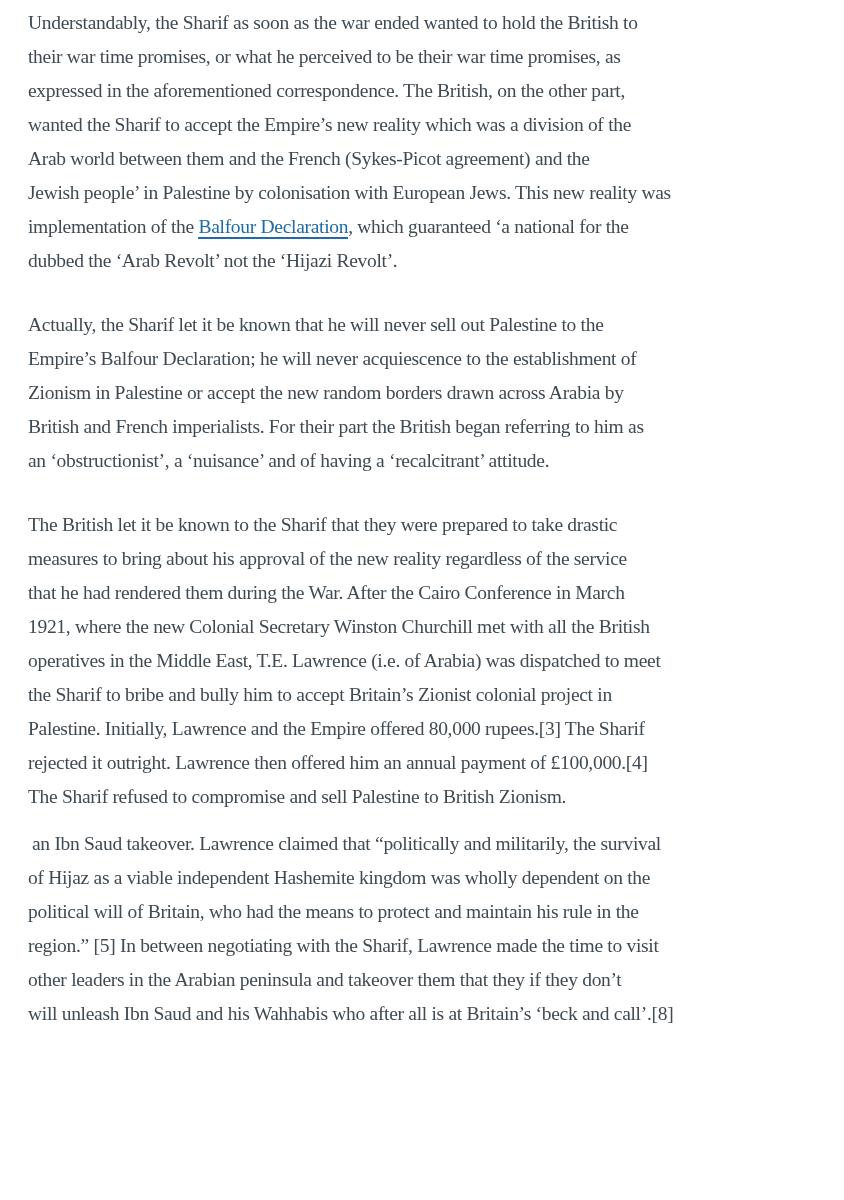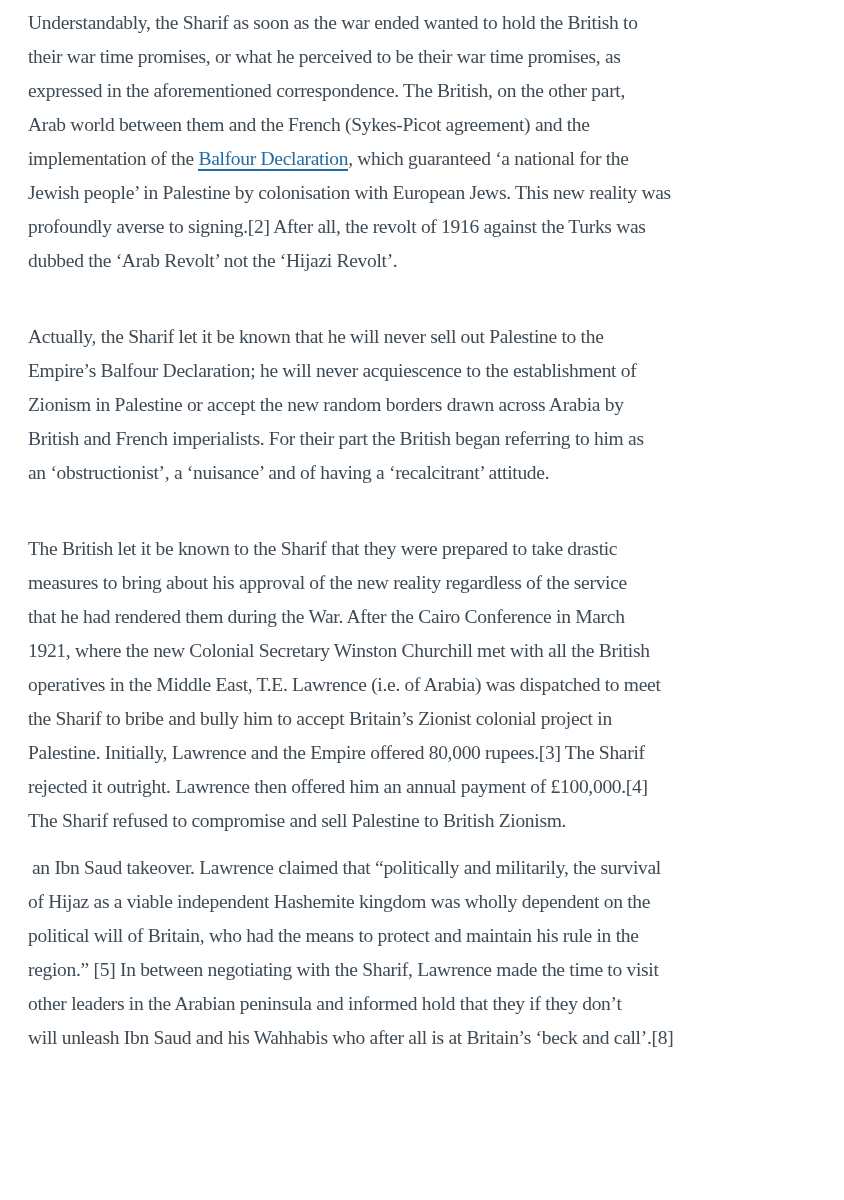--- a/index.html
+++ b/index.html
@@ -15,43 +15,43 @@
     width: 844px;
     box-sizing: border-box;
     padding: 6px 24px 20px 28px;
     font-family: "Liberation Serif", "DejaVu Serif", serif;
     font-size: 19.5px;
     letter-spacing: -0.3px;
     line-height: 34px;
     color: var(--text-color, #3e4a54);
   }
   .paragraph { margin: 0; }
-  .paragraph + .paragraph { margin-top: 42px; }
+  .paragraph + .paragraph { margin-top: 30px; }
   .paragraph.indent { margin-top: 13px; }
   .paragraph.indent .line:first-child { padding-left: 4px; }
   .line { white-space: nowrap; }
   a.link {
     color: var(--link-color, #206aa6);
     text-decoration: none;
     border-bottom: 2px solid var(--link-color, #206aa6);
     cursor: pointer;
   }
 </style>
 </head>
 <body>
 
 <main class="article">
     <div class="paragraph">
       <div class="line"><span>Understandably, the Sharif as soon as the war ended wanted to hold the British to</span></div>
       <div class="line"><span>their war time promises, or what he perceived to be their war time promises, as</span></div>
       <div class="line"><span>expressed in the aforementioned correspondence. The British, on the other part,</span></div>
+      <div class="line"><span>wanted the Sharif to accept the Empire’s new reality which was a division of the</span></div>
       <div class="line"><span>Arab world between them and the French (Sykes-Picot agreement) and the</span></div>
+      <div class="line"><span>Jewish people’ in Palestine by colonisation with European Jews. This new reality was</span></div>
       <div class="line"><span>implementation of the </span><a href="#" class="link">Balfour Declaration</a><span>, which guaranteed ‘a national for the</span></div>
-      <div class="line"><span>Jewish people’ in Palestine by colonisation with European Jews. This new reality was</span></div>
-      <div class="line"><span>profoundly averse to signing.[2] After all, the revolt of 1916 against the Turks was</span></div>
       <div class="line"><span>dubbed the ‘Arab Revolt’ not the ‘Hijazi Revolt’.</span></div>
     </div>
     <div class="paragraph">
       <div class="line"><span>Actually, the Sharif let it be known that he will never sell out Palestine to the</span></div>
       <div class="line"><span>Empire’s Balfour Declaration; he will never acquiescence to the establishment of</span></div>
       <div class="line"><span>Zionism in Palestine or accept the new random borders drawn across Arabia by</span></div>
       <div class="line"><span>British and French imperialists. For their part the British began referring to him as</span></div>
       <div class="line"><span>an ‘obstructionist’, a ‘nuisance’ and of having a ‘recalcitrant’ attitude.</span></div>
     </div>
     <div class="paragraph">
@@ -63,16 +63,16 @@
       <div class="line"><span>the Sharif to bribe and bully him to accept Britain’s Zionist colonial project in</span></div>
       <div class="line"><span>Palestine. Initially, Lawrence and the Empire offered 80,000 rupees.[3] The Sharif</span></div>
       <div class="line"><span>rejected it outright. Lawrence then offered him an annual payment of £100,000.[4]</span></div>
       <div class="line"><span>The Sharif refused to compromise and sell Palestine to British Zionism.</span></div>
     </div>
     <div class="paragraph indent">
       <div class="line"><span>an Ibn Saud takeover. Lawrence claimed that “politically and militarily, the survival</span></div>
       <div class="line"><span>of Hijaz as a viable independent Hashemite kingdom was wholly dependent on the</span></div>
       <div class="line"><span>political will of Britain, who had the means to protect and maintain his rule in the</span></div>
       <div class="line"><span>region.” [5] In between negotiating with the Sharif, Lawrence made the time to visit</span></div>
-      <div class="line"><span>other leaders in the Arabian peninsula and informed hold that they if they don’t</span></div>
+      <div class="line"><span>other leaders in the Arabian peninsula and takeover them that they if they don’t</span></div>
       <div class="line"><span>will unleash Ibn Saud and his Wahhabis who after all is at Britain’s ‘beck and call’.[8]</span></div>
     </div>
   </main>
 
 </body></html>

